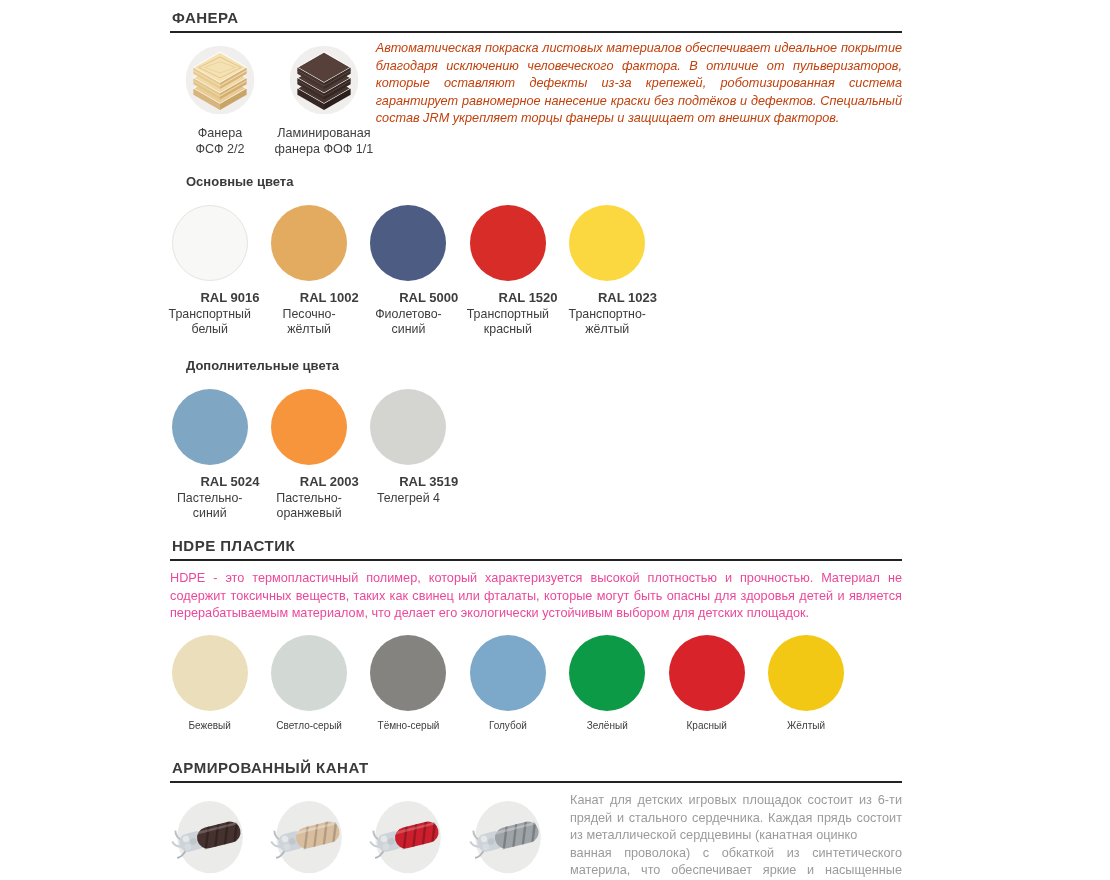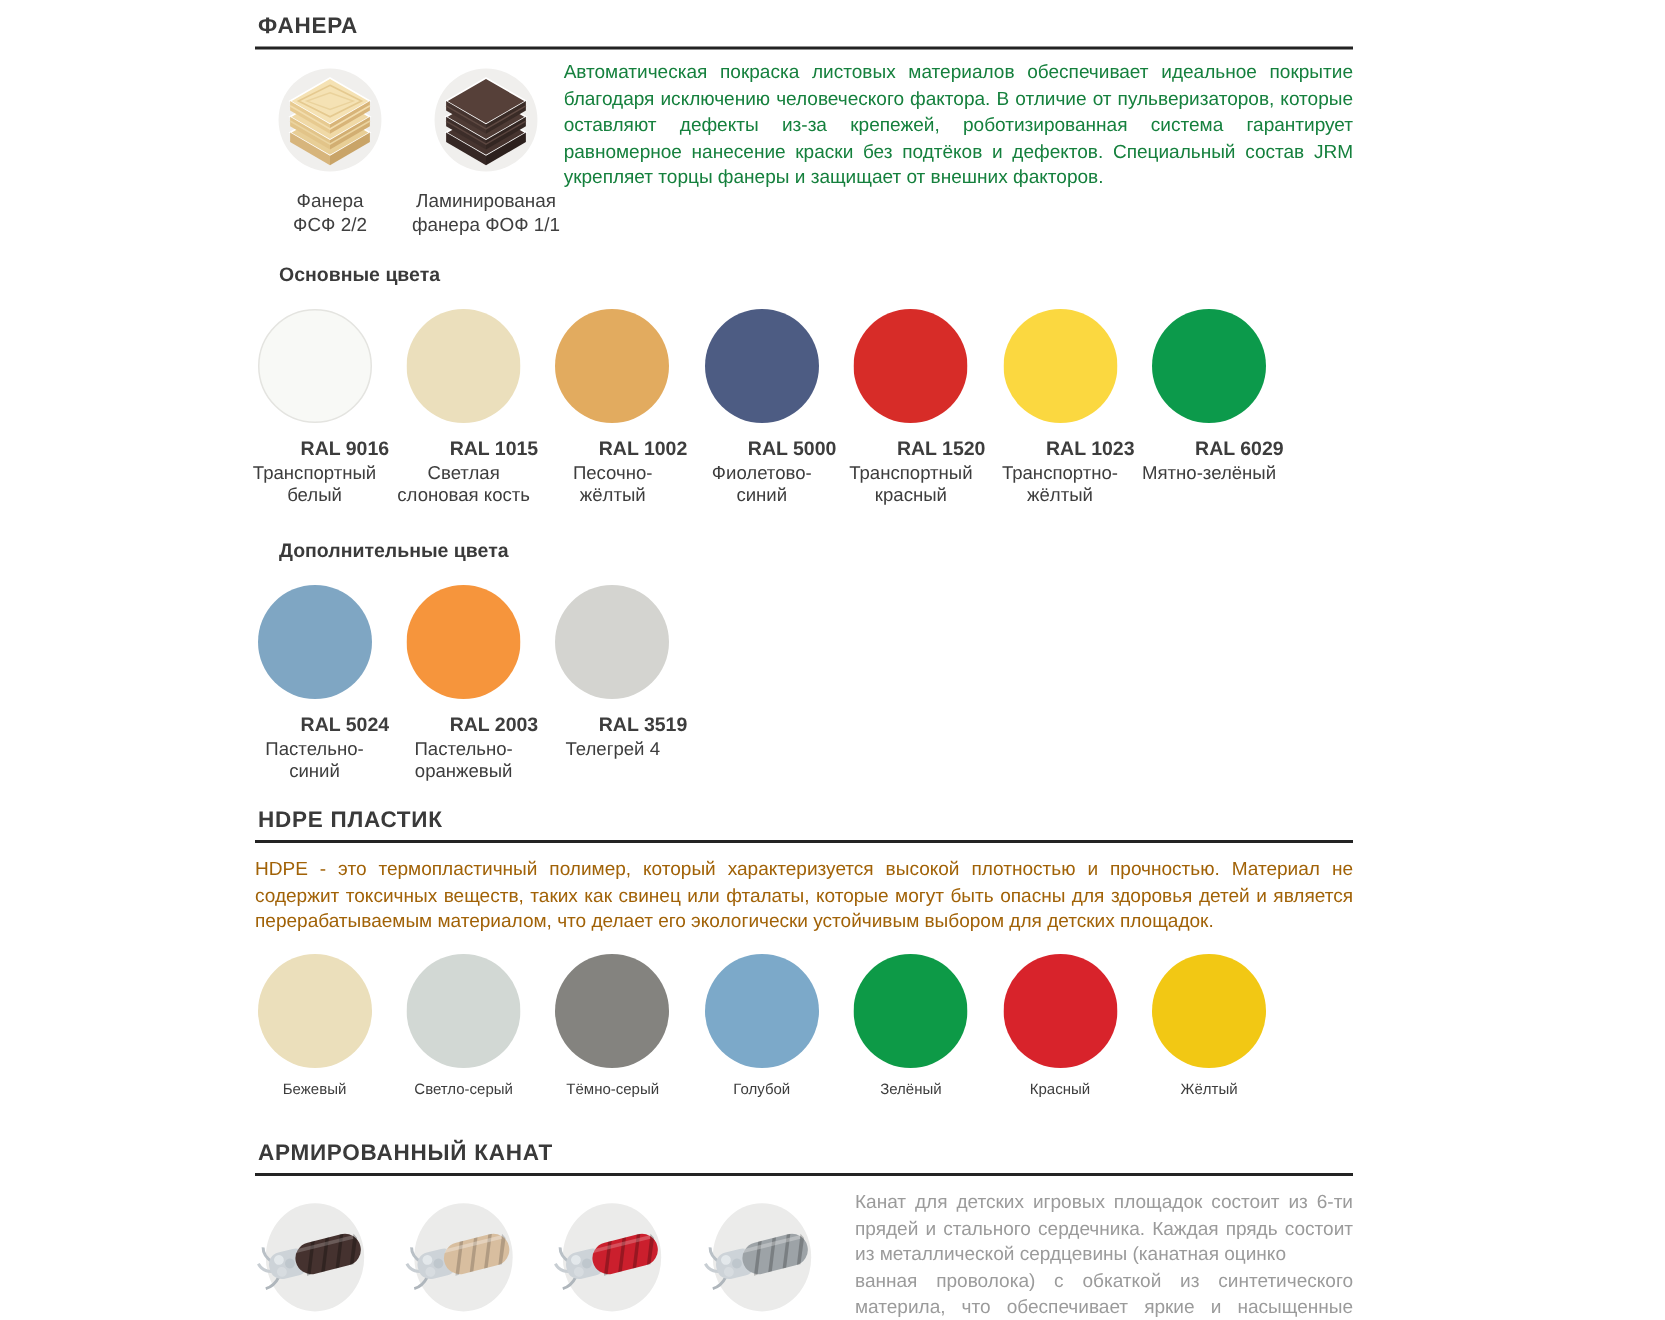--- a/index.html
+++ b/index.html
@@ -17,40 +17,40 @@
   .rule { border-bottom:2px solid #232323; height:0; }
 
   
   .fanera-row { display:flex; margin-top:12px; }
   .figures { display:flex; width:208px; }
   .figure { width:100px; text-align:center; }
   .figure + .figure { margin-left:4px; }
   .fig-label { margin-top:6px; font-size:12.6px; line-height:1.3; color:#3f3f3f; white-space:pre-line; }
   .fanera-desc {
     margin-left:auto; width:532px; margin-top:-5px;
-    font-size:12.7px; line-height:1.38; color:#15803d; text-align:justify;
+    font-size:12.7px; line-height:1.38; color:#c2410c; text-align:justify;font-style:italic;
   }
 
   .sub-title { font-size:13px; font-weight:bold; color:#3a3a3a; margin:16px; }
   .sub-main { margin-top:16px; }
   .sub-extra { margin-top:22px; }
 
   .swatch-row { display:flex; margin-left:-10px; margin-top:15px; }
   .cell { width:99.4px; text-align:center; flex:none; }
   .circle {
     width:76px; height:76px; border-radius:50%; margin:0 auto;
     border:1px solid transparent;
   }
   .ral { margin-top:9px; font-size:13px; font-weight:bold; color:#3d3d3d;text-align:right; }
   .cname { font-size:12.4px; color:#3d3d3d; line-height:1.2; margin-top:2px; white-space:pre-line; }
   .hdpe-name { margin-top:9px; font-size:10px; color:#3d3d3d; }
 
   
   .hdpe-section { margin-top:16px; }
-  .hdpe-desc { margin-top:9px; font-size:12.7px; line-height:1.37; color:#a16207; text-align:justify; }
+  .hdpe-desc { margin-top:9px; font-size:12.7px; line-height:1.37; color:#ec4899; text-align:justify; }
   .hdpe-row { margin-top:13px; }
 
   
   .rope-section { margin-top:28px; }
   .rope-row { display:flex; margin-top:11px; }
   .rope-figures { display:flex; margin-left:-10px; }
   .rope-cell { width:99.4px; text-align:center; flex:none; }
   .rope-cell svg { display:block; margin:0 auto; }
   .rope-desc {
     margin-left:auto; width:332px; margin-top:-2px;
@@ -144,26 +144,20 @@
 
     <h3 class="sub-title sub-main">Основные цвета</h3>
     <div class="swatch-row">
       <div class="cell">
         <div class="circle" style="background-color: rgb(248, 249, 246); border-color: rgb(228, 228, 224);"></div>
         <div class="ral">RAL 9016</div>
         <div class="cname">Транспортный
 белый</div>
       </div>
       <div class="cell">
-        <div class="circle" style="background-color: rgb(235, 223, 188);"></div>
-        <div class="ral">RAL 1015</div>
-        <div class="cname">Светлая
-слоновая кость</div>
-      </div>
-      <div class="cell">
         <div class="circle" style="background-color: rgb(226, 171, 95);"></div>
         <div class="ral">RAL 1002</div>
         <div class="cname">Песочно-
 жёлтый</div>
       </div>
       <div class="cell">
         <div class="circle" style="background-color: rgb(77, 92, 131);"></div>
         <div class="ral">RAL 5000</div>
         <div class="cname">Фиолетово-
 синий</div>
@@ -172,25 +166,20 @@
         <div class="circle" style="background-color: rgb(215, 44, 40);"></div>
         <div class="ral">RAL 1520</div>
         <div class="cname">Транспортный
 красный</div>
       </div>
       <div class="cell">
         <div class="circle" style="background-color: rgb(251, 216, 64);"></div>
         <div class="ral">RAL 1023</div>
         <div class="cname">Транспортно-
 жёлтый</div>
-      </div>
-      <div class="cell">
-        <div class="circle" style="background-color: rgb(12, 154, 75);"></div>
-        <div class="ral">RAL 6029</div>
-        <div class="cname">Мятно-зелёный</div>
       </div>
     </div>
 
     <h3 class="sub-title sub-extra">Дополнительные цвета</h3>
     <div class="swatch-row">
       <div class="cell">
         <div class="circle" style="background-color: rgb(127, 166, 195);"></div>
         <div class="ral">RAL 5024</div>
         <div class="cname">Пастельно-
 синий</div>

